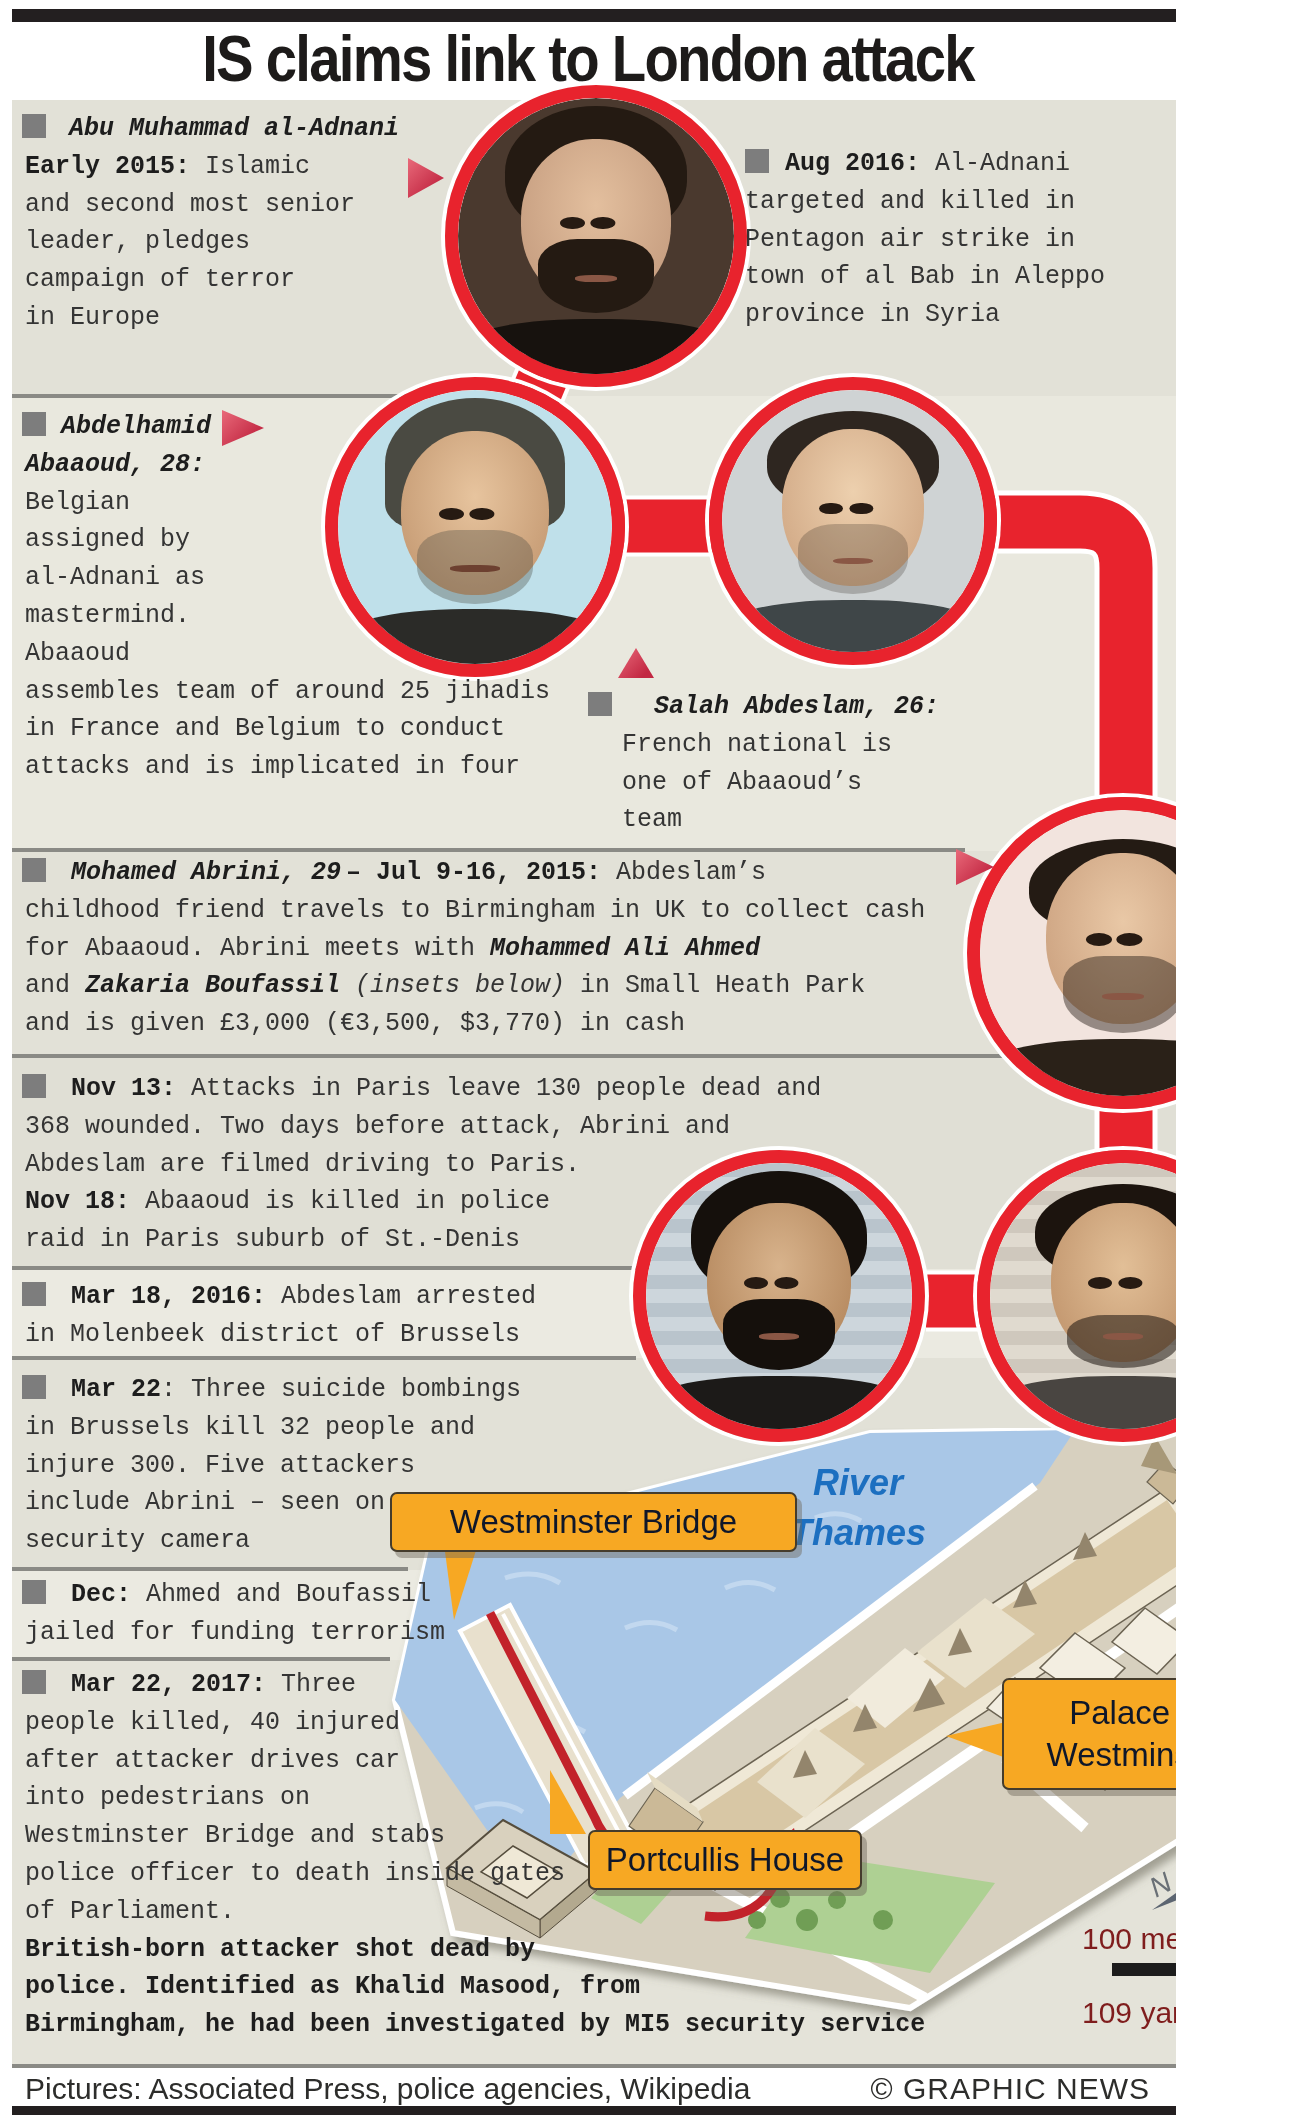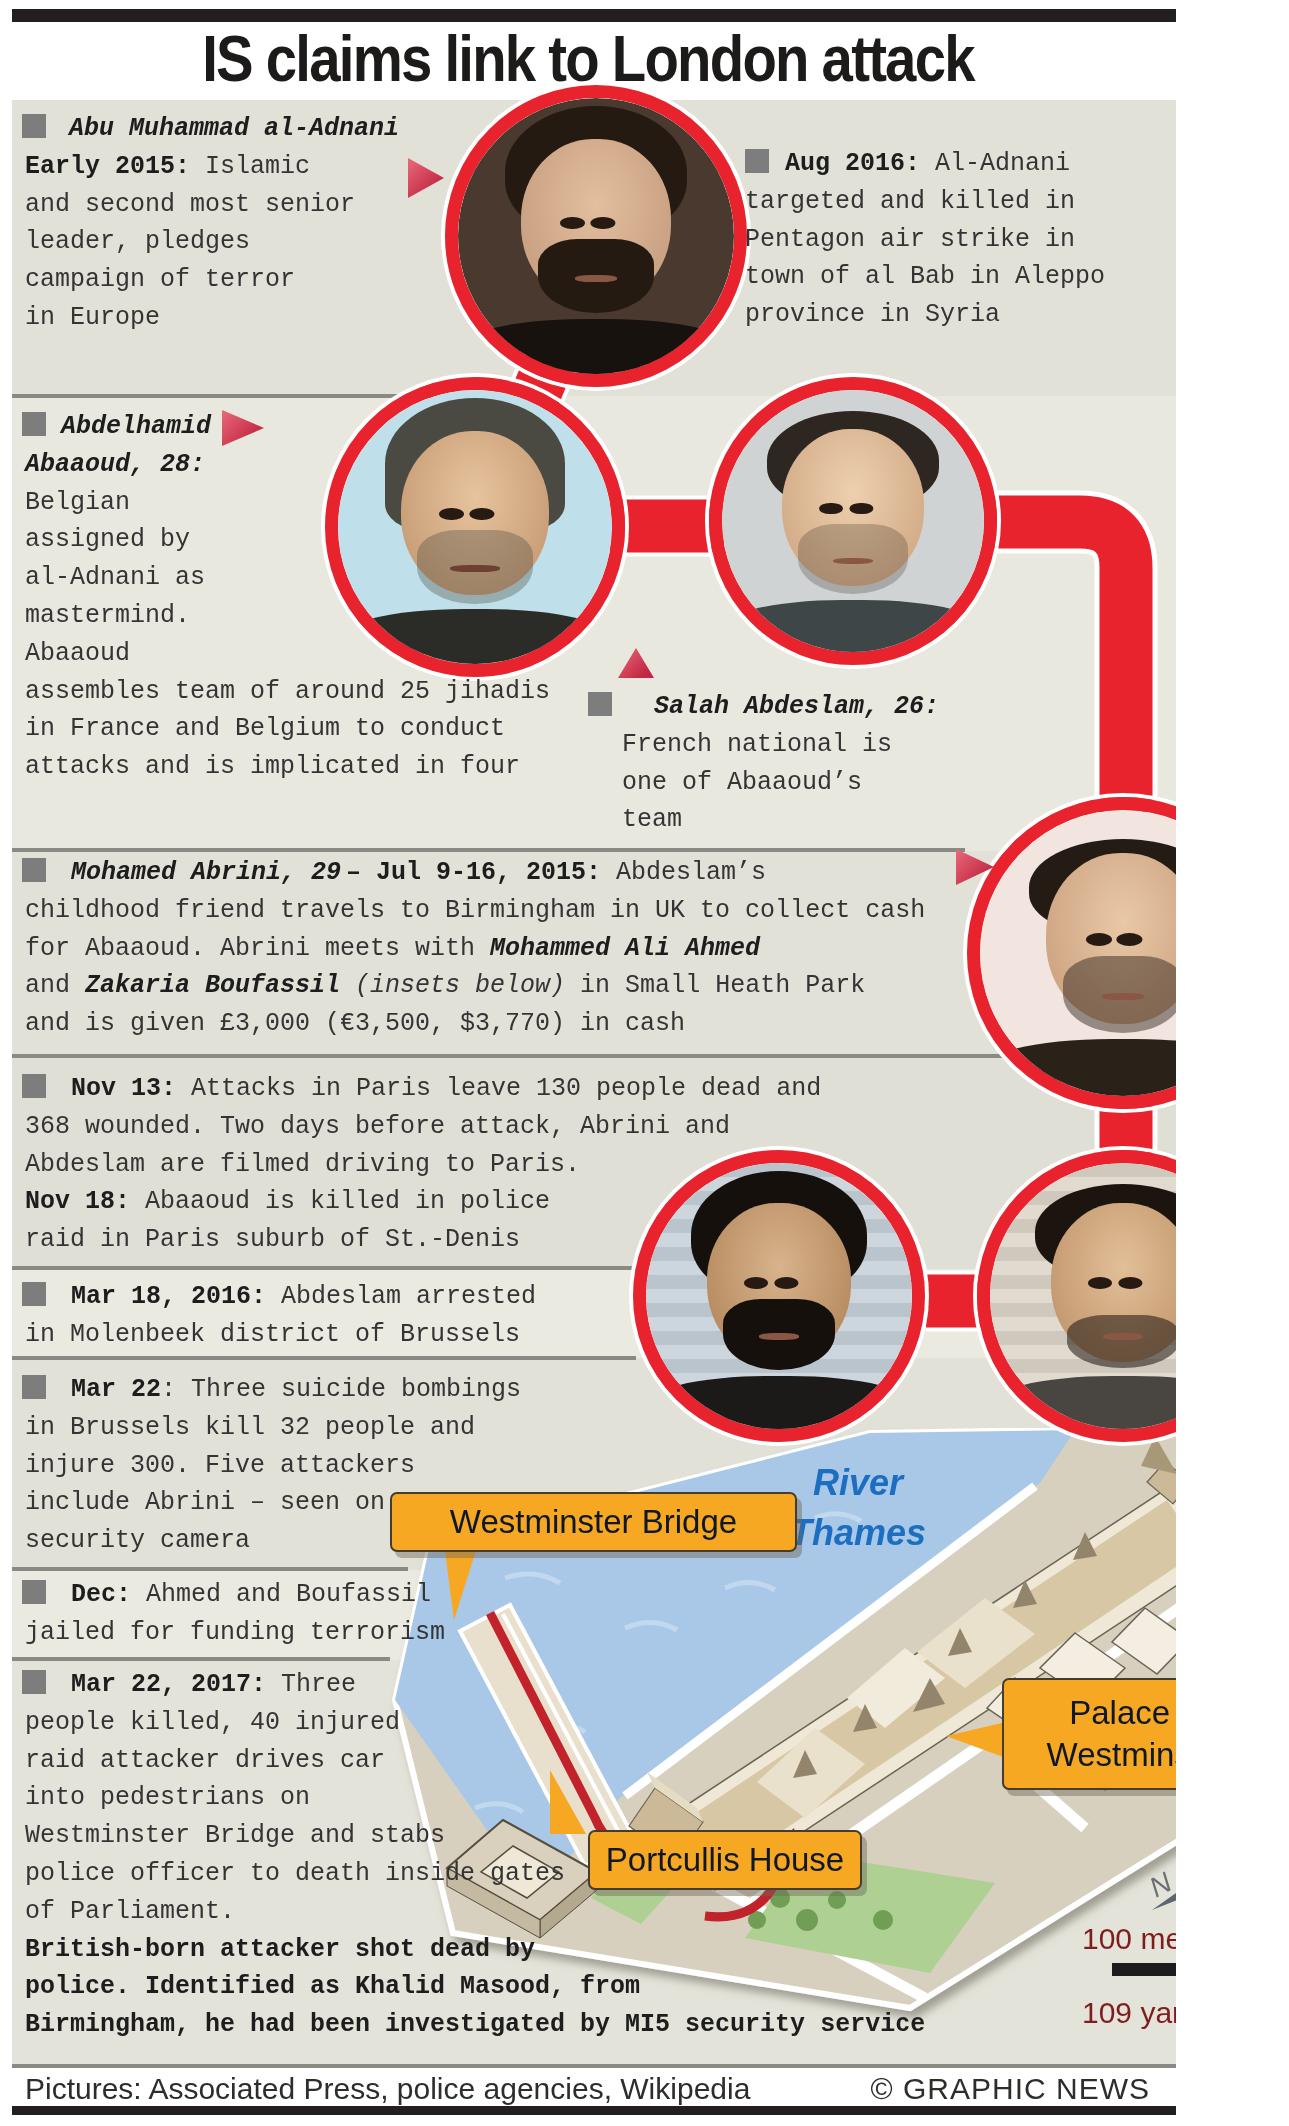--- a/index.html
+++ b/index.html
@@ -376,21 +376,21 @@
       <div class="ln"><span>include Abrini – seen on</span></div>
       <div class="ln"><span>security camera</span></div>
     </div>
   <div class="tb" id="blk-s7">
       <div class="ln"><span class="b">Dec: </span><span>Ahmed and Boufassil</span></div>
       <div class="ln"><span>jailed for funding terrorism</span></div>
     </div>
   <div class="tb" id="blk-s8">
       <div class="ln"><span class="b">Mar 22, 2017: </span><span>Three</span></div>
       <div class="ln"><span>people killed, 40 injured</span></div>
-      <div class="ln"><span>raid attacker drives car</span></div>
+      <div class="ln"><span>after attacker drives car</span></div>
       <div class="ln"><span>into pedestrians on</span></div>
       <div class="ln"><span>Westminster Bridge and stabs</span></div>
       <div class="ln"><span>police officer to death inside gates</span></div>
       <div class="ln"><span>of Parliament.</span></div>
       <div class="ln"><span class="b">British-born attacker shot dead by</span></div>
       <div class="ln"><span class="b">police. Identified as Khalid Masood, from</span></div>
       <div class="ln"><span class="b">Birmingham, he had been investigated by MI5 security service</span></div>
     </div>
 
   <div class="footer" style="left:25px;top:2072px;">Pictures: Associated Press, police agencies, Wikipedia</div>

